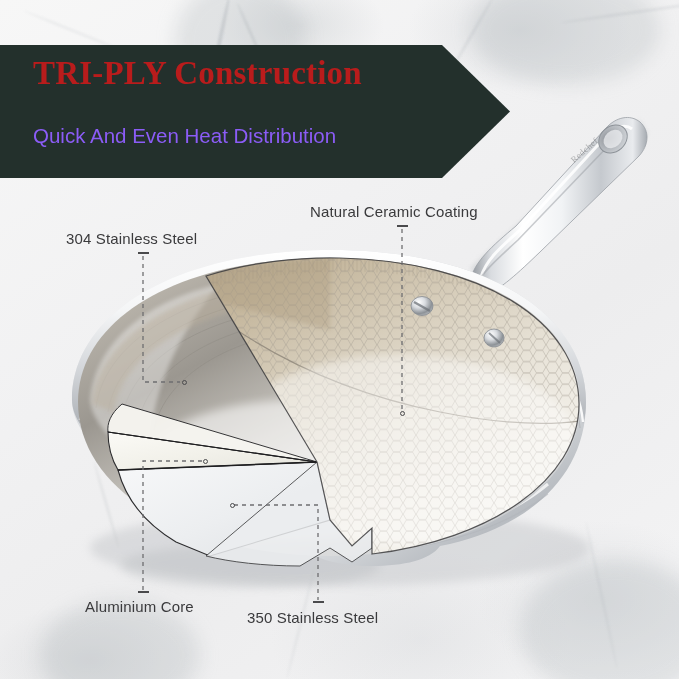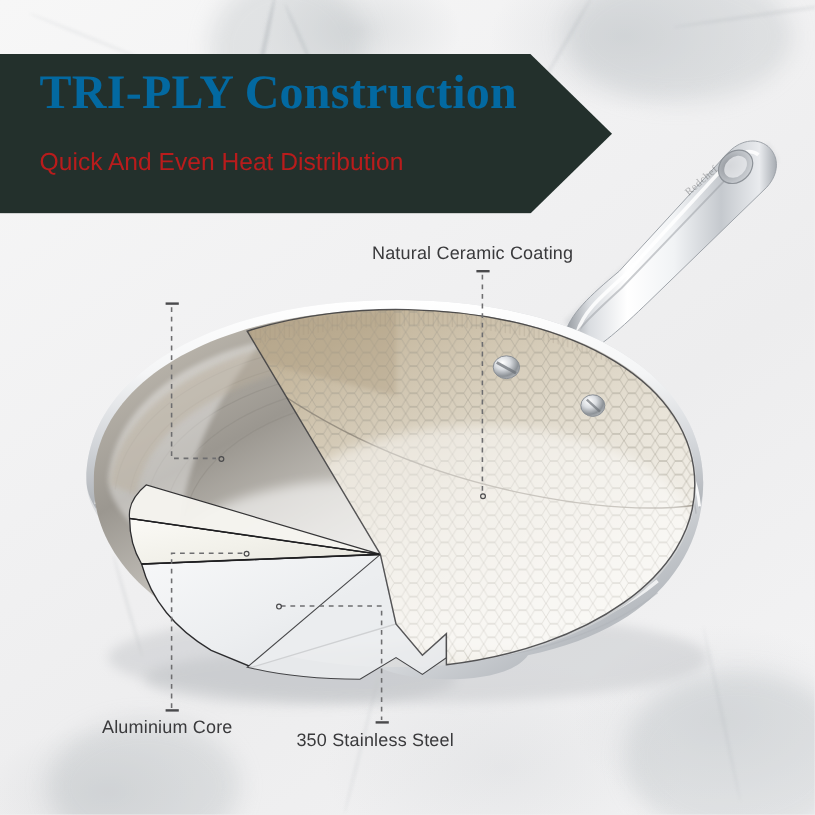--- a/index.html
+++ b/index.html
@@ -40,27 +40,27 @@
   
   .banner{
     position:absolute;left:0;top:45px;width:510px;height:133px;
     background:var(--green,#23302c);
     clip-path:polygon(0 0, 442px 0, 510px 50%, 442px 100%, 0 100%);
     box-shadow:0 2px 6px rgba(0,0,0,.12);
   }
   .banner-title{
     position:absolute;left:33px;top:57px;
     font-family:"Liberation Serif", serif;
-    font-weight:700;font-size:40px;letter-spacing:.2px;color:#0369a1;
+    font-weight:700;font-size:33px;letter-spacing:.2px;color:#b91c1c;
     white-space:nowrap;line-height:1;
   }
   .banner-sub{
     position:absolute;left:33px;top:126px;
     font-family:"Liberation Sans", sans-serif;
-    font-weight:400;font-size:20.5px;color:#b91c1c;white-space:nowrap;line-height:1;
+    font-weight:400;font-size:20.5px;color:#8b5cf6;white-space:nowrap;line-height:1;
   }
 
   
   .label{
     position:absolute;white-space:nowrap;color:#3a3a3c;
     font-family:"Liberation Sans", sans-serif;font-size:15px;letter-spacing:.15px;
   }
   #lbl-304{left:66px;top:230px;}
   #lbl-ceramic{left:310px;top:203px;}
   #lbl-alu{left:85px;top:598px;}
@@ -339,20 +339,21 @@
   <div class="tick" style="left:138px;top:252px;"></div>
   <div class="tick" style="left:397px;top:225px;"></div>
   <div class="tick" style="left:138px;top:591px;"></div>
   <div class="tick" style="left:313px;top:601px;"></div>
 
   <div class="dot" style="left:182px;top:380px;"></div>
   <div class="dot" style="left:400px;top:411px;"></div>
   <div class="dot" style="left:203px;top:459px;"></div>
   <div class="dot" style="left:230px;top:503px;"></div>
 
+  <div class="label" id="lbl-304">304 Stainless Steel</div>
   <div class="label" id="lbl-alu">Aluminium Core</div>
   <div class="label" id="lbl-ceramic">Natural Ceramic Coating</div>
   <div class="label" id="lbl-430">350 Stainless Steel</div>
 
   <div class="brand">Redchef</div>
 
   <div class="banner"></div>
   <div class="banner-title">TRI-PLY Construction</div>
   <div class="banner-sub">Quick And Even Heat Distribution</div>
 

